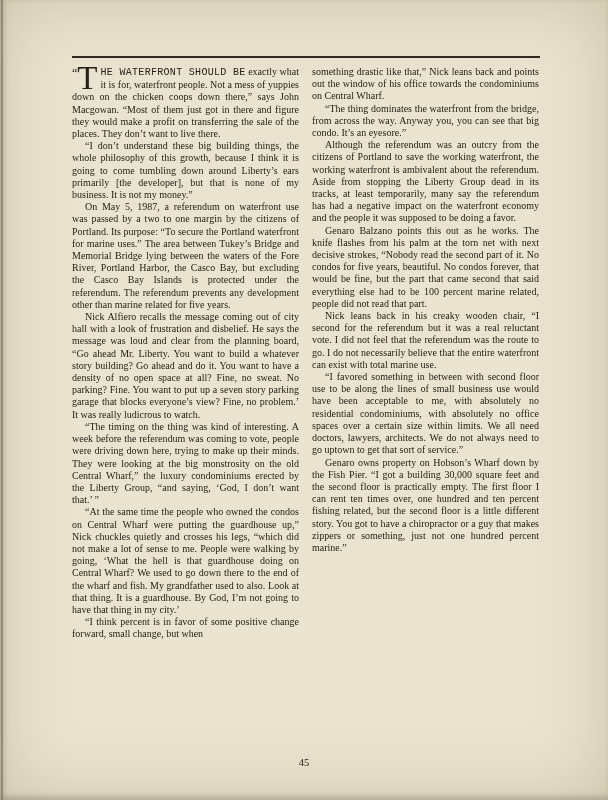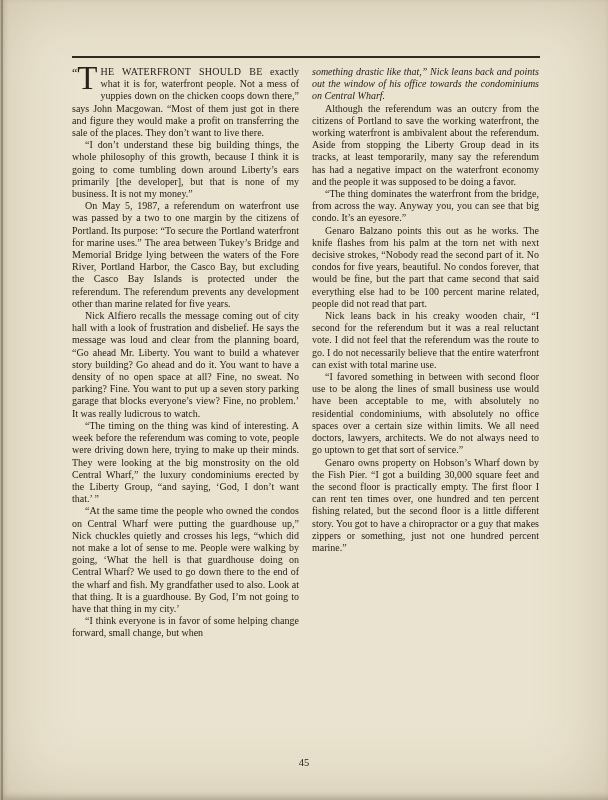--- a/index.html
+++ b/index.html
@@ -36,40 +36,40 @@
     display: flex;
     gap: 13px;
     text-align: justify;
     font-size: 10px;
     line-height: 12.2px;
     hyphens: auto;
     -webkit-hyphens: auto;
   }
   .col { width: 227px; }
   .para { margin: 0; text-indent: 13px; }
-  .para.no-indent { text-indent: 0; font-style: italic; }
+  .para.no-indent { text-indent: 0; }
   .para.opener { text-indent: 0; }
   .dropcap-block {
     float: left;
     height: 25px;
     margin-right: 3px;
     display: flex;
     align-items: flex-start;
   }
   .open-quote {
     font-size: 12px;
     line-height: 12px;
     margin-top: 1px;
   }
   .dropcap {
     font-size: 33px;
     line-height: 25px;
     font-weight: 400;
   }
-  .smallcaps { letter-spacing: 0.3px; }
+  .smallcaps { letter-spacing: 0.3px; font-family: Liberation Mono, monospace; }
   .page-number {
     position: absolute;
     left: 0; top: 757px;
     width: 608px;
     text-align: center;
     font-size: 10.5px;
     color: #28211a;
   }
 </style>
 </head>
@@ -83,27 +83,27 @@
       <div class="col">
         <p class="para opener"><span class="dropcap-block">
               <span class="open-quote">“</span>
               <span class="dropcap">T</span>
             </span><span class="smallcaps">HE WATERFRONT SHOULD BE</span><span> exactly what it is for, waterfront people. Not a mess of yuppies down on the chicken coops down there,” says John Macgowan. “Most of them just got in there and figure they would make a profit on transferring the sale of the places. They don’t want to live there.</span></p>
         <p class="para">“I don’t understand these big building things, the whole philosophy of this growth, because I think it is going to come tumbling down around Liberty’s ears primarily [the developer], but that is none of my business. It is not my money.”</p>
         <p class="para">On May 5, 1987, a referendum on waterfront use was passed by a two to one margin by the citizens of Portland. Its purpose: “To secure the Portland waterfront for marine uses.” The area between Tukey’s Bridge and Memorial Bridge lying between the waters of the Fore River, Portland Harbor, the Casco Bay, but excluding the Casco Bay Islands is protected under the referendum. The referendum prevents any development other than marine related for five years.</p>
         <p class="para">Nick Alfiero recalls the message coming out of city hall with a look of frustration and disbelief. He says the message was loud and clear from the planning board, “Go ahead Mr. Liberty. You want to build a whatever story building? Go ahead and do it. You want to have a density of no open space at all? Fine, no sweat. No parking? Fine. You want to put up a seven story parking garage that blocks everyone’s view? Fine, no problem.’ It was really ludicrous to watch.</p>
         <p class="para">“The timing on the thing was kind of interesting. A week before the referendum was coming to vote, people were driving down here, trying to make up their minds. They were looking at the big monstrosity on the old Central Wharf,” the luxury condominiums erected by the Liberty Group, “and saying, ‘God, I don’t want that.’ ”</p>
         <p class="para">“At the same time the people who owned the condos on Central Wharf were putting the guardhouse up,” Nick chuckles quietly and crosses his legs, “which did not make a lot of sense to me. People were walking by going, ‘What the hell is that guardhouse doing on Central Wharf? We used to go down there to the end of the wharf and fish. My grandfather used to also. Look at that thing. It is a guardhouse. By God, I’m not going to have that thing in my city.’</p>
-        <p class="para">“I think everyone is in favor of some helping change forward, small change, but when</p>
+        <p class="para">“I think percent is in favor of some positive change forward, small change, but when</p>
       </div>
 
       <div class="col">
         <p class="para no-indent">something drastic like that,” Nick leans back and points out the window of his office towards the condominiums on Central Wharf.</p>
+        <p class="para">“The thing dominates the waterfront from the bridge, from across the way. Anyway you, you can see that big condo. It’s an eyesore.”</p>
         <p class="para">Although the referendum was an outcry from the citizens of Portland to save the working waterfront, the working waterfront is ambivalent about the referendum. Aside from stopping the Liberty Group dead in its tracks, at least temporarily, many say the referendum has had a negative impact on the waterfront economy and the people it was supposed to be doing a favor.</p>
-        <p class="para">“The thing dominates the waterfront from the bridge, from across the way. Anyway you, you can see that big condo. It’s an eyesore.”</p>
         <p class="para">Genaro Balzano points this out as he works. The knife flashes from his palm at the torn net with next decisive strokes, “Nobody read the second part of it. No condos for five years, beautiful. No condos forever, that would be fine, but the part that came second that said everything else had to be 100 percent marine related, people did not read that part.</p>
         <p class="para">Nick leans back in his creaky wooden chair, “I second for the referendum but it was a real reluctant vote. I did not feel that the referendum was the route to go. I do not necessarily believe that the entire waterfront can exist with total marine use.</p>
         <p class="para">“I favored something in between with second floor use to be along the lines of small business use would have been acceptable to me, with absolutely no residential condominiums, with absolutely no office spaces over a certain size within limits. We all need doctors, lawyers, architects. We do not always need to go uptown to get that sort of service.”</p>
         <p class="para">Genaro owns property on Hobson’s Wharf down by the Fish Pier. “I got a building 30,000 square feet and the second floor is practically empty. The first floor I can rent ten times over, one hundred and ten percent fishing related, but the second floor is a little different story. You got to have a chiropractor or a guy that makes zippers or something, just not one hundred percent marine.”</p>
       </div>
 
     </div>
   </div>
   <div class="page-number">45</div>
 </div>

